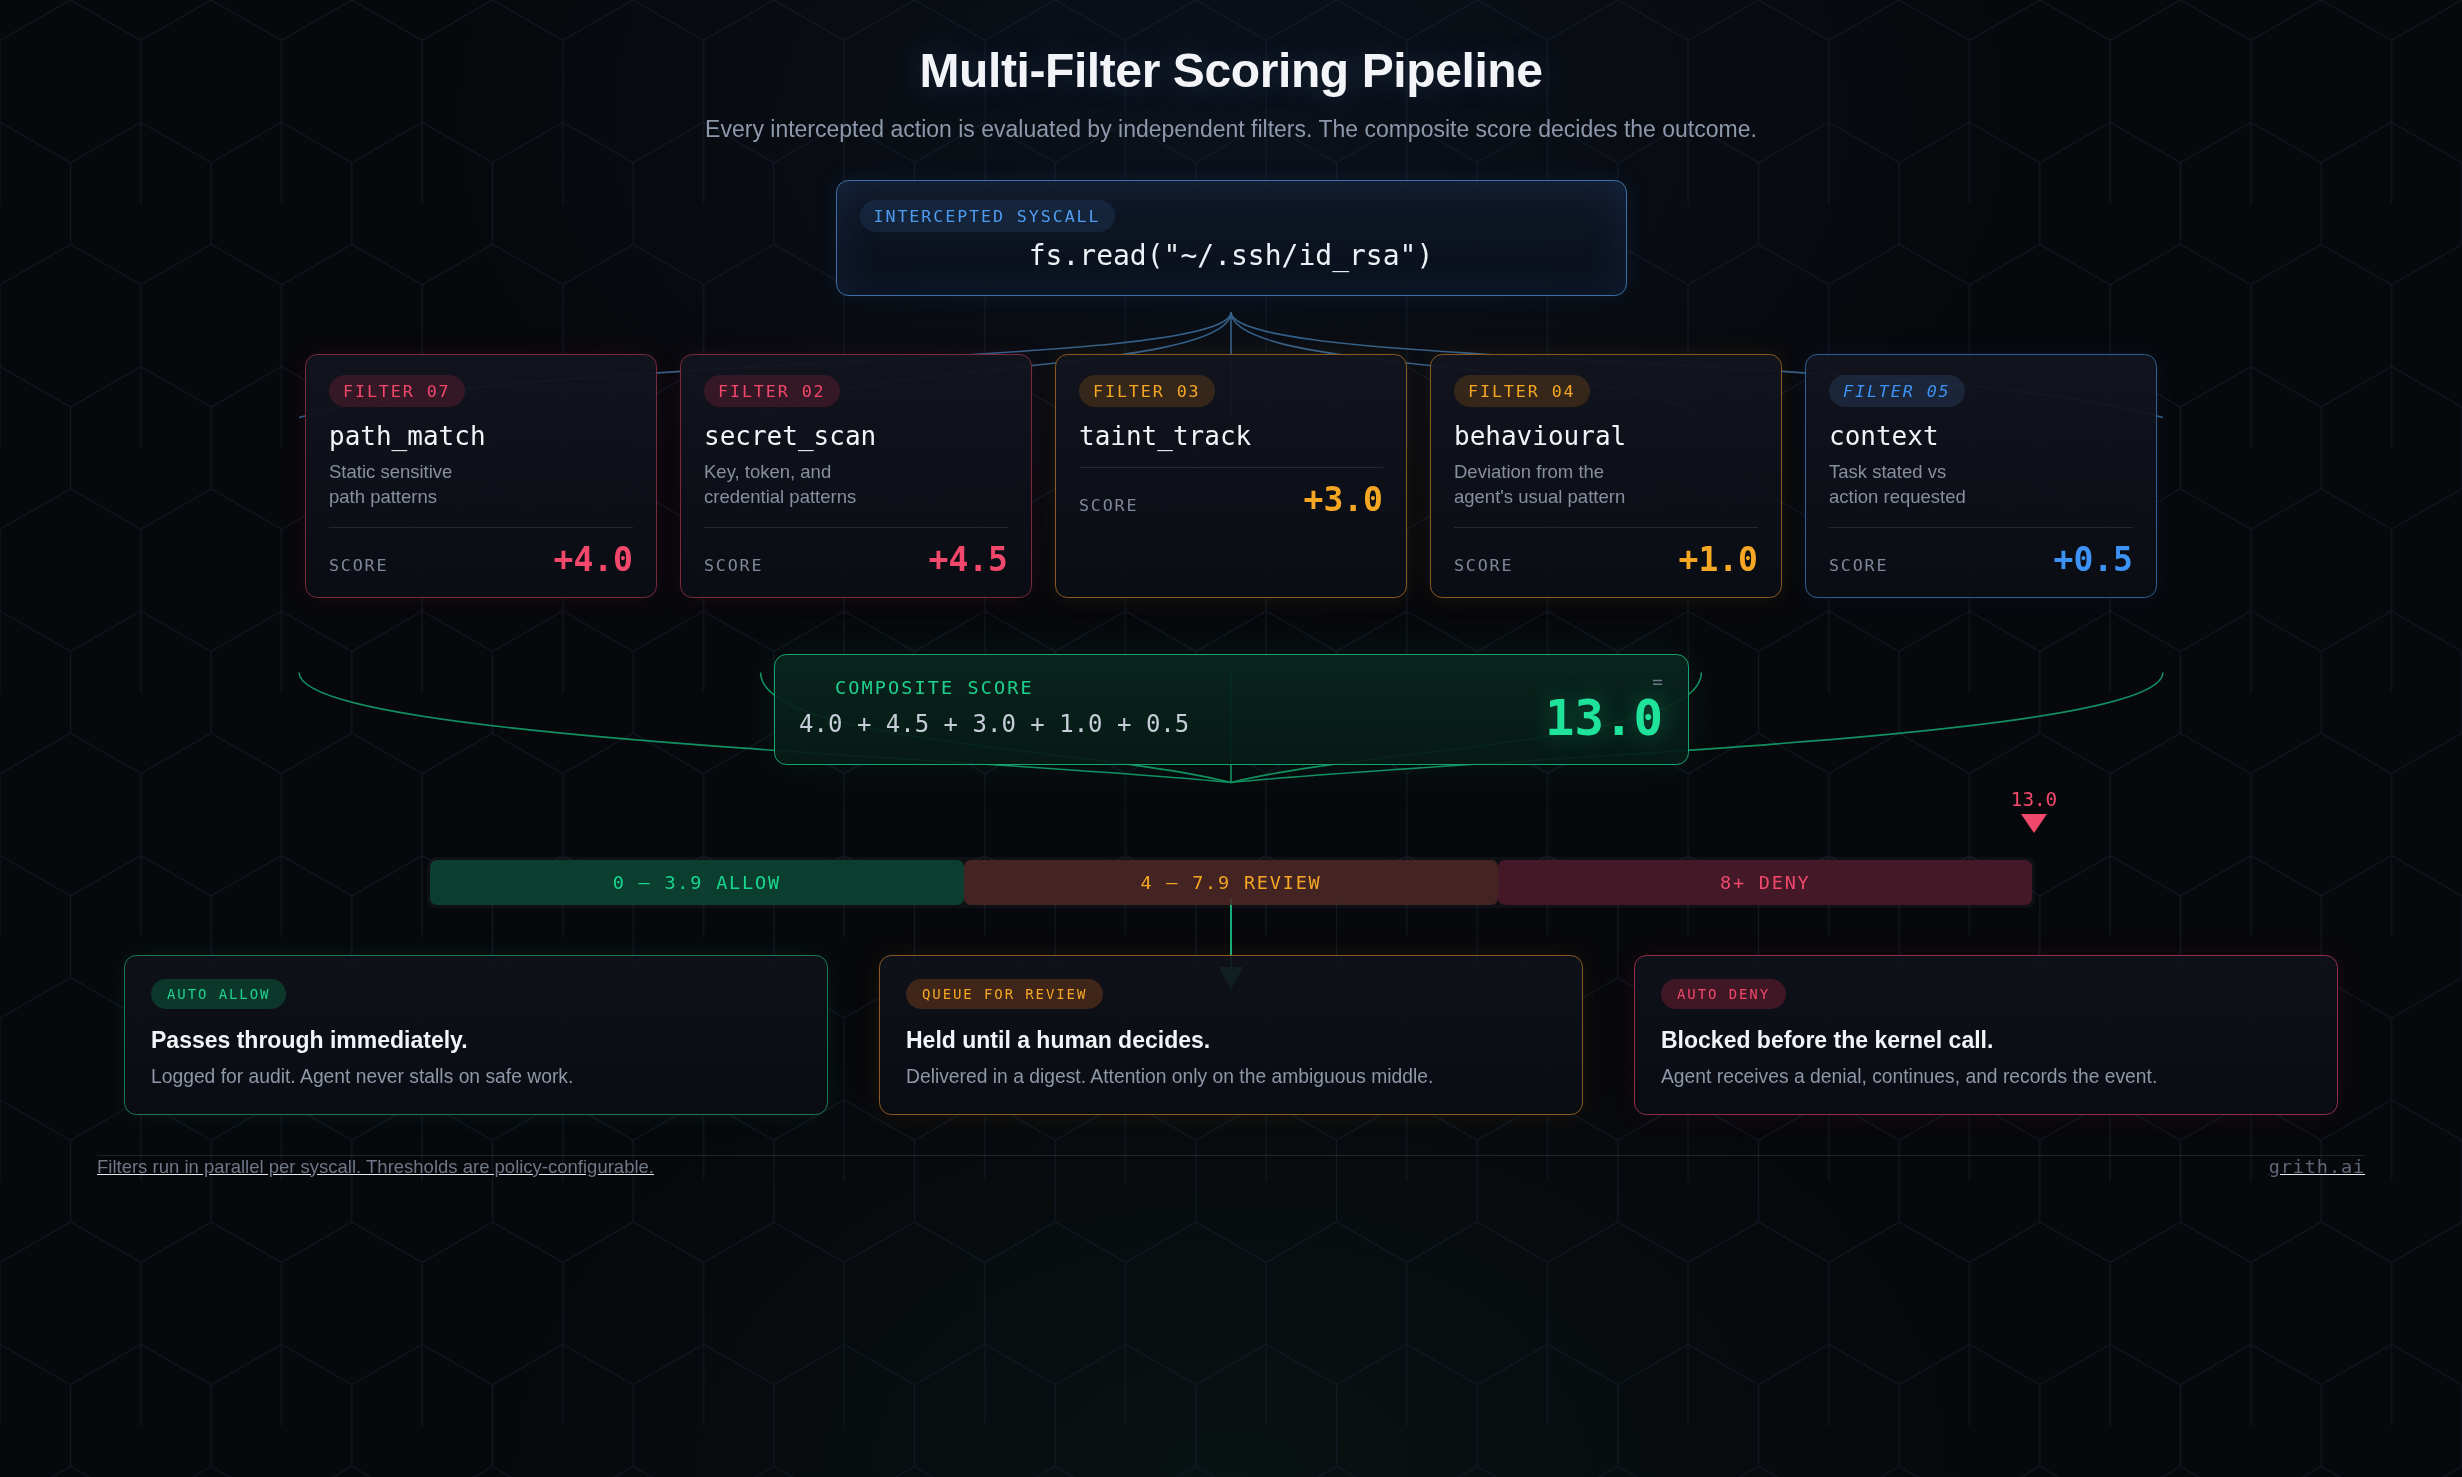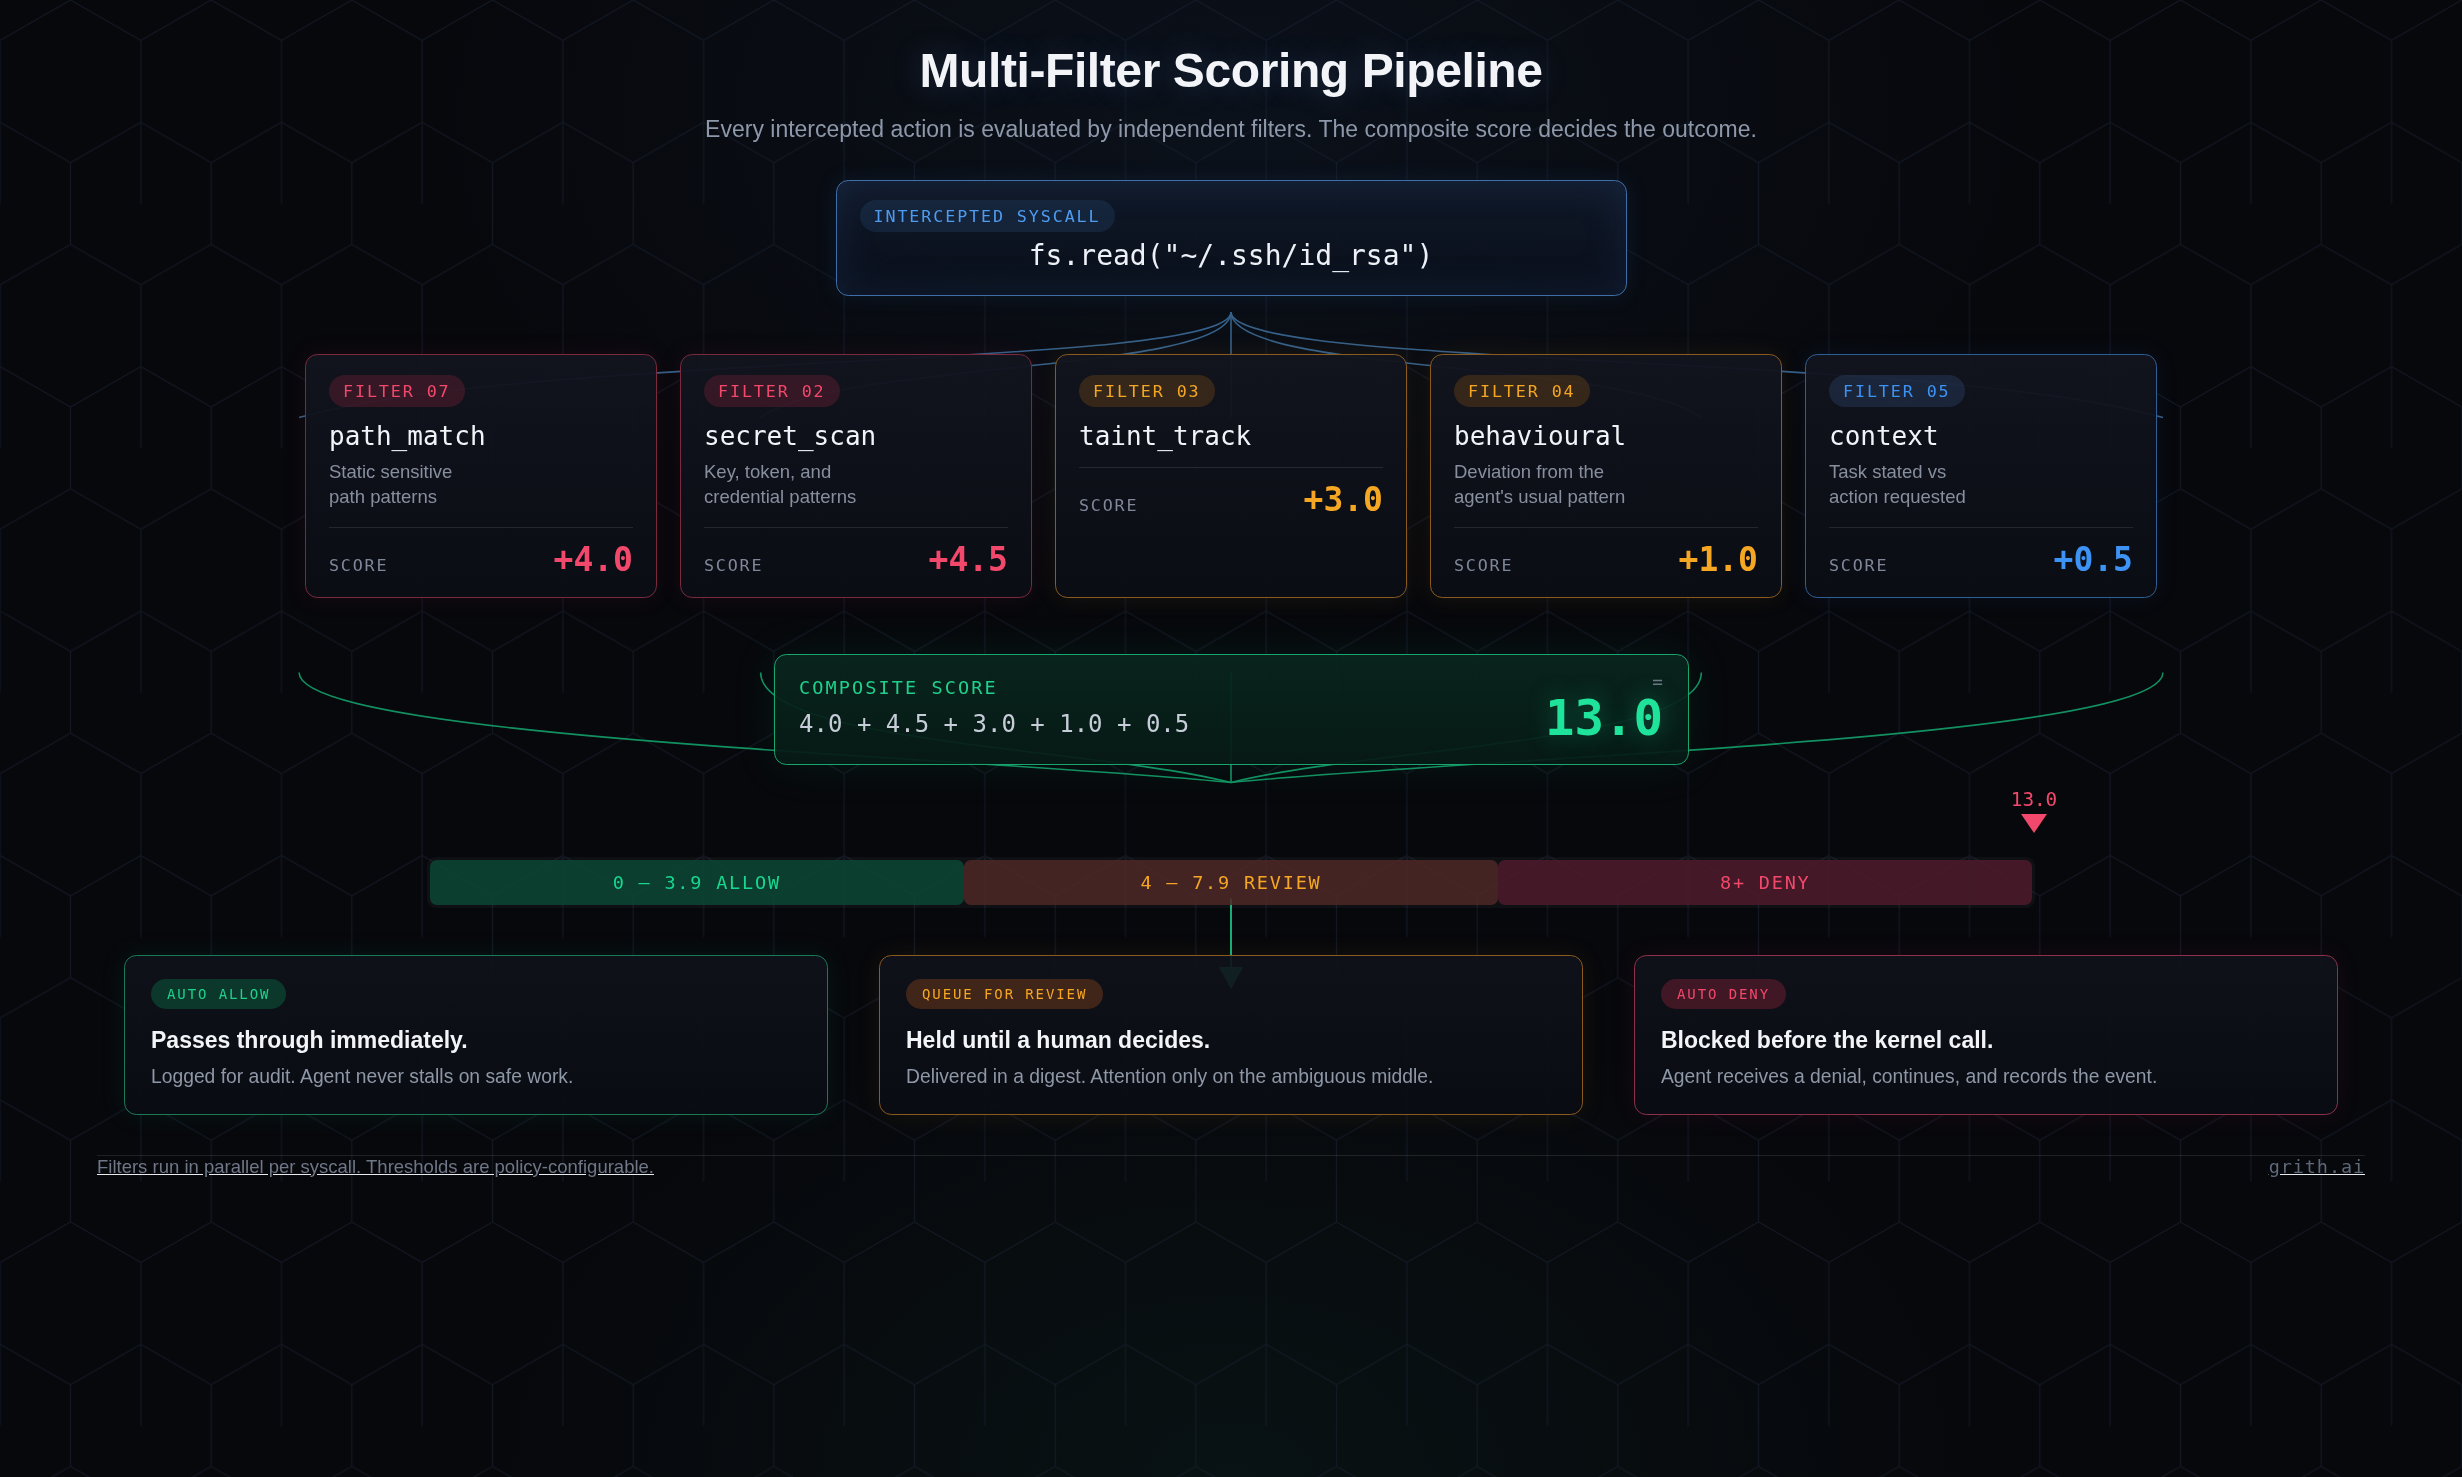--- a/index.html
+++ b/index.html
@@ -118,21 +118,21 @@
   }
 
   
   .acc-red    { border: 1.4px solid #7a2a3c; box-shadow: 0 0 23px rgba(180,40,80,0.10); }
   .acc-red    .tag { color: #f2486c; background: rgba(140,35,60,0.30); }
   .acc-red    .fscore { color: #f2486c; }
   .acc-orange { border: 1.4px solid #8a5a1e; box-shadow: 0 0 23px rgba(200,130,30,0.10); }
   .acc-orange .tag { color: #f5a623; background: rgba(140,85,20,0.30); }
   .acc-orange .fscore { color: #f5a623; }
   .acc-blue   { border: 1.4px solid #2f5e96; box-shadow: 0 0 23px rgba(40,100,180,0.10); }
-  .acc-blue   .tag { color: #3d93f5; background: rgba(45,75,115,0.35); }
+  .acc-blue   .tag { color: #3d93f5; background: rgba(45,75,115,0.35); font-style: italic; }
   .acc-blue   .fscore { color: #3d93f5; }
 
   
   .composite-wrap { display: flex; justify-content: center; margin-top: 56px; }
   .composite {
     width: 915px;
     box-sizing: border-box;
     border: 1.4px solid #18a66e;
     border-radius: 12.3px;
     background: linear-gradient(180deg, rgba(8,38,30,0.92), rgba(6,26,22,0.92));
@@ -140,20 +140,21 @@
     display: flex;
     align-items: center;
     justify-content: space-between;
     box-shadow: 0 0 46px rgba(20,180,120,0.10);
   }
   .comp-left .comp-label {
     font-family: "DejaVu Sans Mono", monospace;
     font-size: 18.5px;
     letter-spacing: 2.1px;
     color: #1fd18c;
+    margin-left: 36px;
   }
   .comp-left .comp-expr {
     font-family: "DejaVu Sans Mono", monospace;
     font-size: 24px;
     color: #c6cdd8;
     margin-top: 12.3px;
   }
   .comp-right { text-align: right; }
   .comp-eq {
     font-family: "DejaVu Sans Mono", monospace;

